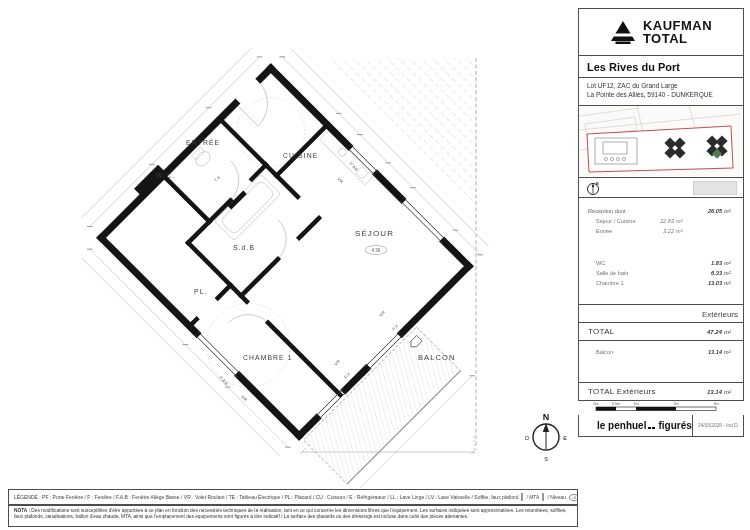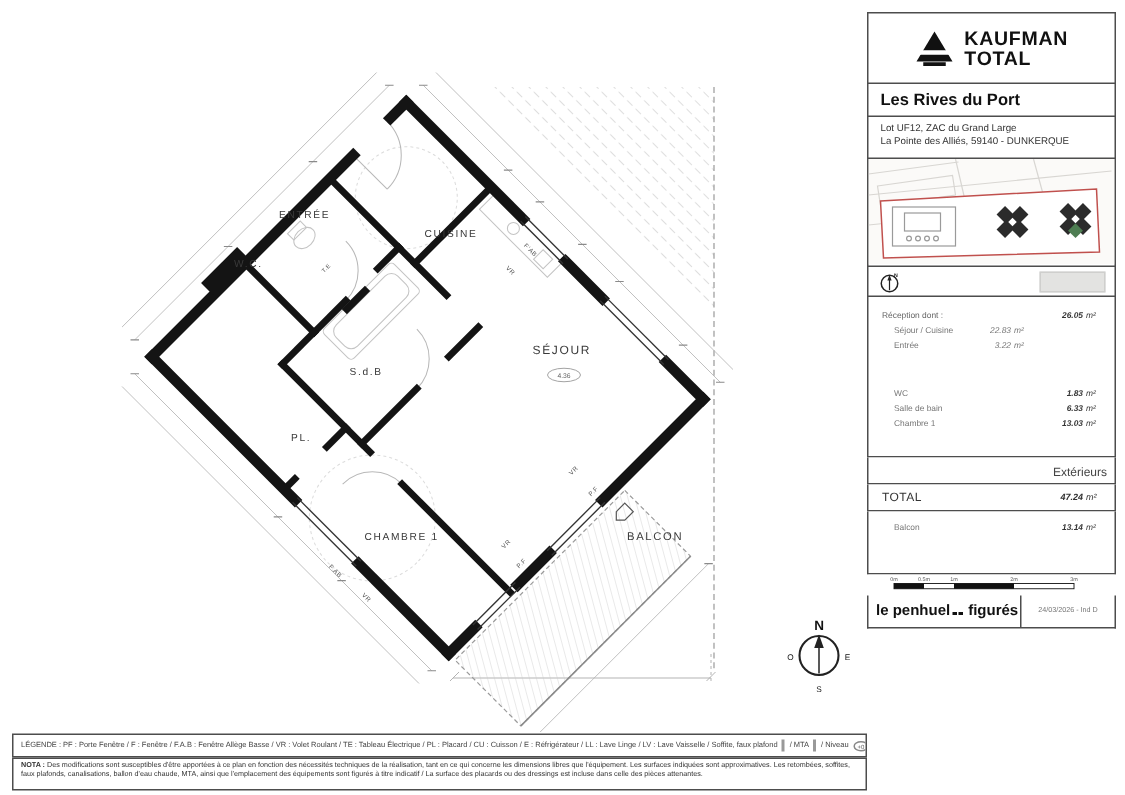--- a/index.html
+++ b/index.html
@@ -38,21 +38,21 @@
   .sgap{height:22px;}
   .total-row{height:18px;display:flex;align-items:center;padding:0 5px 0 9px;font-size:8px;color:#333;}
   .total-row .tl{flex:1;letter-spacing:.3px;}
   .total-row .vr{width:30px;text-align:right;font-style:italic;font-weight:bold;font-size:6px;}
   .total-row .ur{width:14px;padding-left:2px;font-style:italic;font-size:6px;}
   .ext-header{height:18px;display:flex;align-items:flex-end;justify-content:flex-end;
       padding:0 5px 3px 0;font-size:8px;color:#444;}
   .ext-body{height:42px;padding:6px 5px 0 9px;}
   .scale-box{height:14px;border:none;position:relative;}
   .bottom-row{height:22px;display:flex;}
-  .firm-cell{flex:1;display:flex;align-items:center;padding-left:5px;font-size:10px;font-weight:bold;color:#111;white-space:nowrap;}
+  .firm-cell{flex:1;display:flex;align-items:center;padding-left:18px;font-size:10px;font-weight:bold;color:#111;white-space:nowrap;}
   .firm-dots{display:inline-block;margin:0 2px;}
   .firm-dots i{display:inline-block;width:2.5px;height:2.5px;background:#111;margin-right:1.5px;}
   .date-cell{width:62px;border-left:1px solid #4d4d4d;display:flex;align-items:center;justify-content:center;
       font-size:4.8px;color:#777;}
   
   #legend-box{position:absolute;left:8px;top:489px;width:570px;height:16px;box-sizing:border-box;
       border:1px solid #4d4d4d;display:flex;align-items:center;padding:0 5px;font-size:5px;color:#444;white-space:nowrap;overflow:hidden;}
   .hatch-chip{display:inline-block;width:16px;height:6px;margin:0 3px;border:0.5px solid #999;
       background:repeating-linear-gradient(45deg,#aaa 0 .5px,transparent .5px 2.5px);}
   .mta-chip{display:inline-block;width:16px;height:6px;margin:0 3px;border:0.5px solid #999;position:relative;}
@@ -358,20 +358,25 @@
     <div class="box ext-body">
       <div class="srow">
         <span class="lbl ind">Balcon</span>
         <span class="vmid"></span>
           <span class="umid"></span>
         <span class="vr">13.14</span>
           <span class="ur">m²</span>
       </div>
     </div>
 
+    <div class="box total-row">
+      <span class="tl">TOTAL Extérieurs</span>
+      <span class="vr">13.14</span>
+      <span class="ur">m²</span>
+    </div>
 
     <div class="box scale-box" style="border:none;">
       <svg width="164" height="14" viewBox="0 0 164 14">
         <g font-size="3.6" fill="#555">
           <text x="18" y="4" text-anchor="middle">0m</text>
           <text x="38" y="4" text-anchor="middle">0.5m</text>
           <text x="58" y="4" text-anchor="middle">1m</text>
           <text x="98" y="4" text-anchor="middle">2m</text>
           <text x="138" y="4" text-anchor="middle">3m</text>
         </g>

